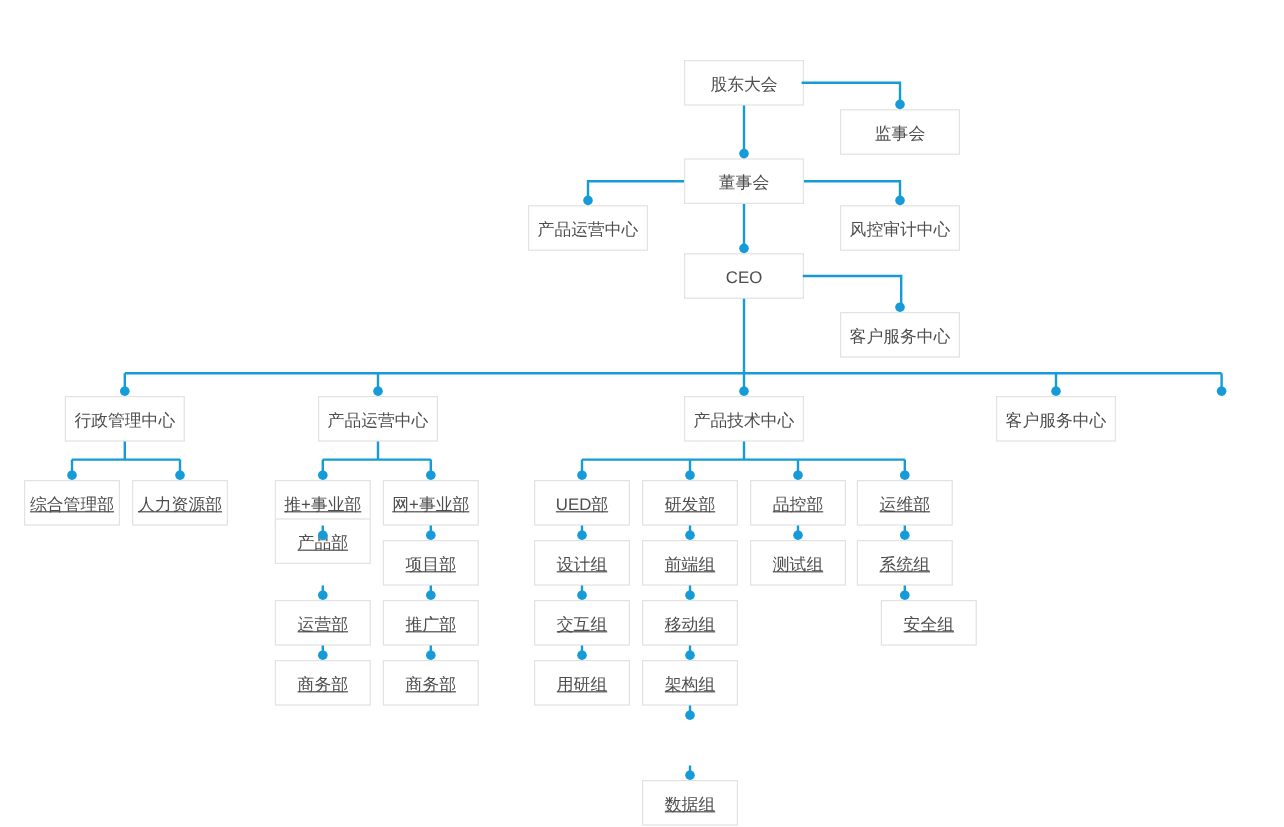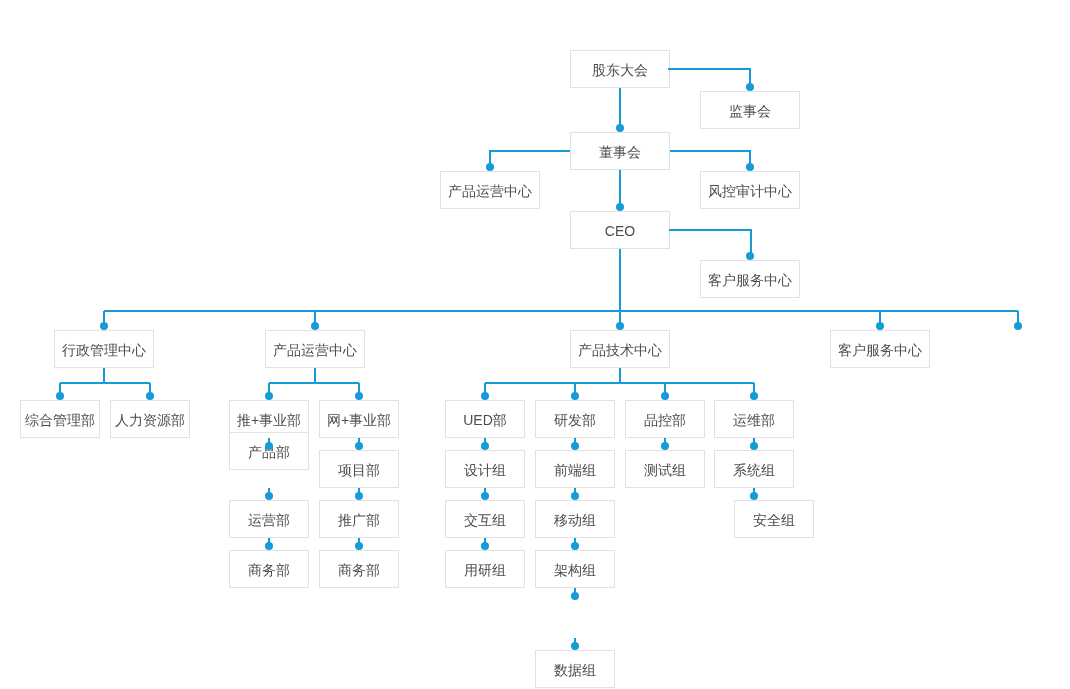--- a/index.html
+++ b/index.html
@@ -38,21 +38,21 @@
     box-sizing: border-box;
     background: #ffffff;
     border: 1px solid var(--node_border, #e2e2e2);
     color: var(--node_text, #4d4d4d);
     font-size: 14px;
     text-align: center;
     white-space: nowrap;
     z-index: 1;
   }
   .w100 { width: 100px; }
-  .w80  { width: 80px; }
+  .w80  { width: 80px; text-decoration: underline; }
 </style>
 </head>
 <body>
 
 <div class="canvas">
 
   <svg class="connectors" width="1070" height="689" viewBox="0 0 1070 689">
     <g>
       <path d="M620 88 V128 M668 69 H750 V87 M570 151 H490 V167 M670 151 H750 V167 M620 170 V207 M669 230 H751 V256 M620 249 V311"></path>
       <path d="M104 311 H1018 M104 311 V326 M315 311 V326 M620 311 V326 M880 311 V326 M1018 311 V326"></path>

